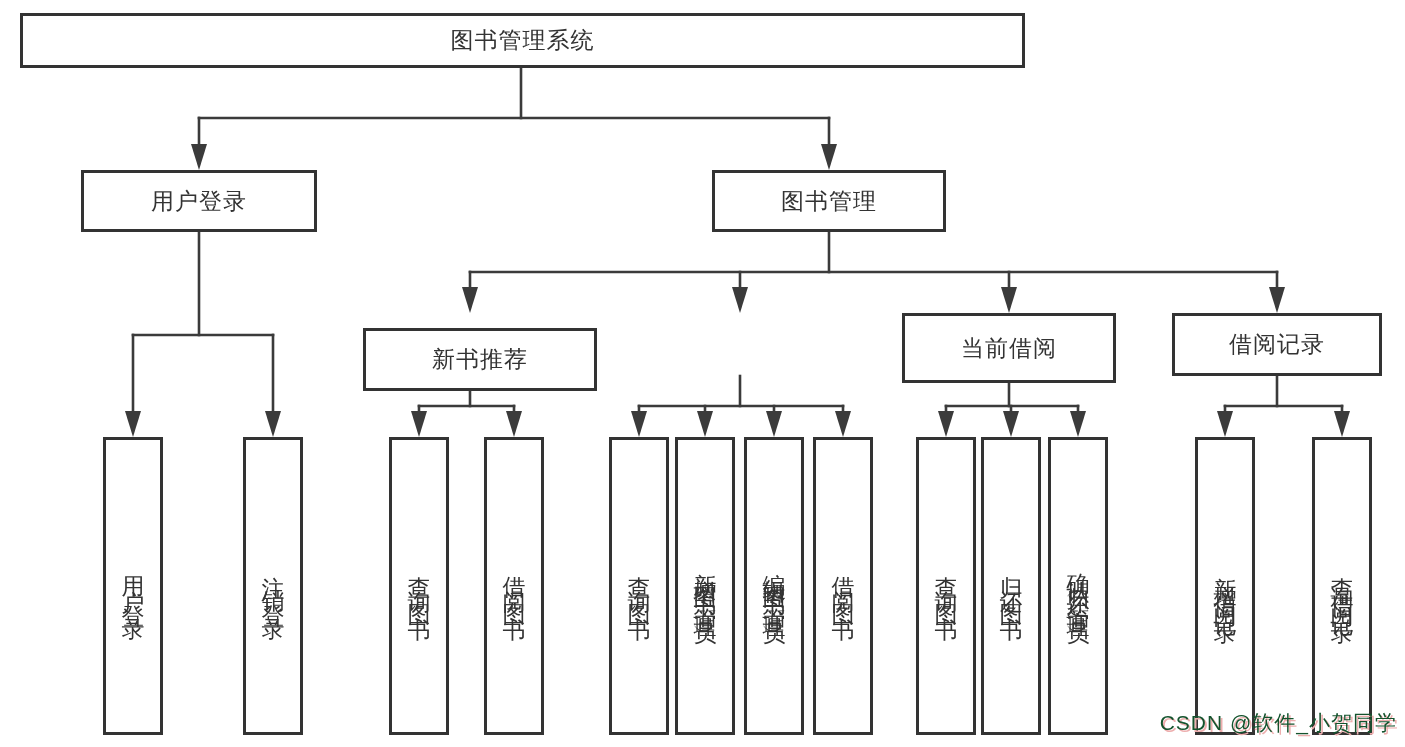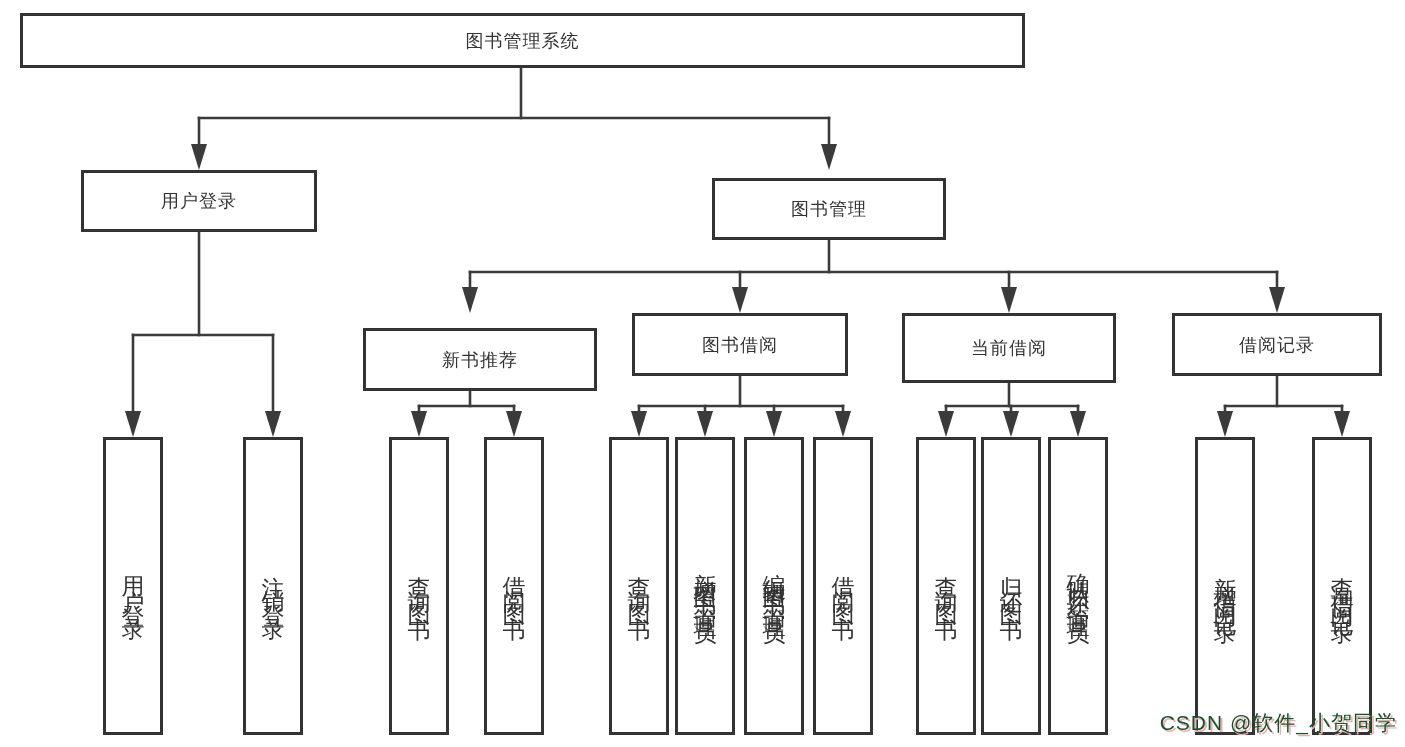--- a/index.html
+++ b/index.html
@@ -7,21 +7,21 @@
     position:relative;width:1405px;height:747px;background:#ffffff;
     font-family:"Liberation Sans","DejaVu Sans",sans-serif;
     color:#333333;overflow:hidden;
   }
   .edges{position:absolute;left:0;top:0;width:1405px;height:747px;pointer-events:none;}
   .node{
     position:absolute;box-sizing:border-box;background:#ffffff;
     border:3px solid #333333;display:flex;align-items:center;justify-content:center;
     z-index:2;
   }
-  .hlabel{font-size:18px;letter-spacing:1px;white-space:nowrap;text-align:center;}
+  .hlabel{font-size:23px;letter-spacing:1px;white-space:nowrap;text-align:center;}
   .vlabel{
     writing-mode:vertical-rl;text-orientation:mixed;
     font-size:23px;line-height:1;white-space:nowrap;
   }
   .ls4{letter-spacing:14px;}
   .ls6{letter-spacing:9px;}
   .ls9{letter-spacing:7px;}
   .watermark{
     position:absolute;right:8px;bottom:10px;z-index:5;
     font-size:21px;letter-spacing:1px;color:#14532d;
@@ -88,29 +88,26 @@
       <polygon points="1334,411 1350,411 1342,437" fill="#3b3b3b"></polygon>
     </svg>
 
   <div class="node" style="left:20px;top:13px;width:1005px;height:55px">
     <span class="hlabel">图书管理系统</span>
   </div>
 
   <div class="node" style="left:81px;top:170px;width:236px;height:62px">
     <span class="hlabel">用户登录</span>
   </div>
-  <div class="node" style="left:712px;top:178px;width:234px;height:62px">
+  <div class="node" style="left:712px;top:170px;width:234px;height:62px">
     <span class="hlabel">图书管理</span>
   </div>
 
   <div class="node" style="left:363px;top:328px;width:234px;height:63px">
     <span class="hlabel">新书推荐</span>
-  </div>
-  <div class="node" style="left:632px;top:313px;width:216px;height:63px">
-    <span class="hlabel">图书借阅</span>
   </div>
   <div class="node" style="left:902px;top:313px;width:214px;height:70px">
     <span class="hlabel">当前借阅</span>
   </div>
   <div class="node" style="left:1172px;top:313px;width:210px;height:63px">
     <span class="hlabel">借阅记录</span>
   </div>
 
   <div class="node" style="left:103px;top:437px;width:60px;height:298px">
     <span class="vlabel ls4">用户登录</span>

